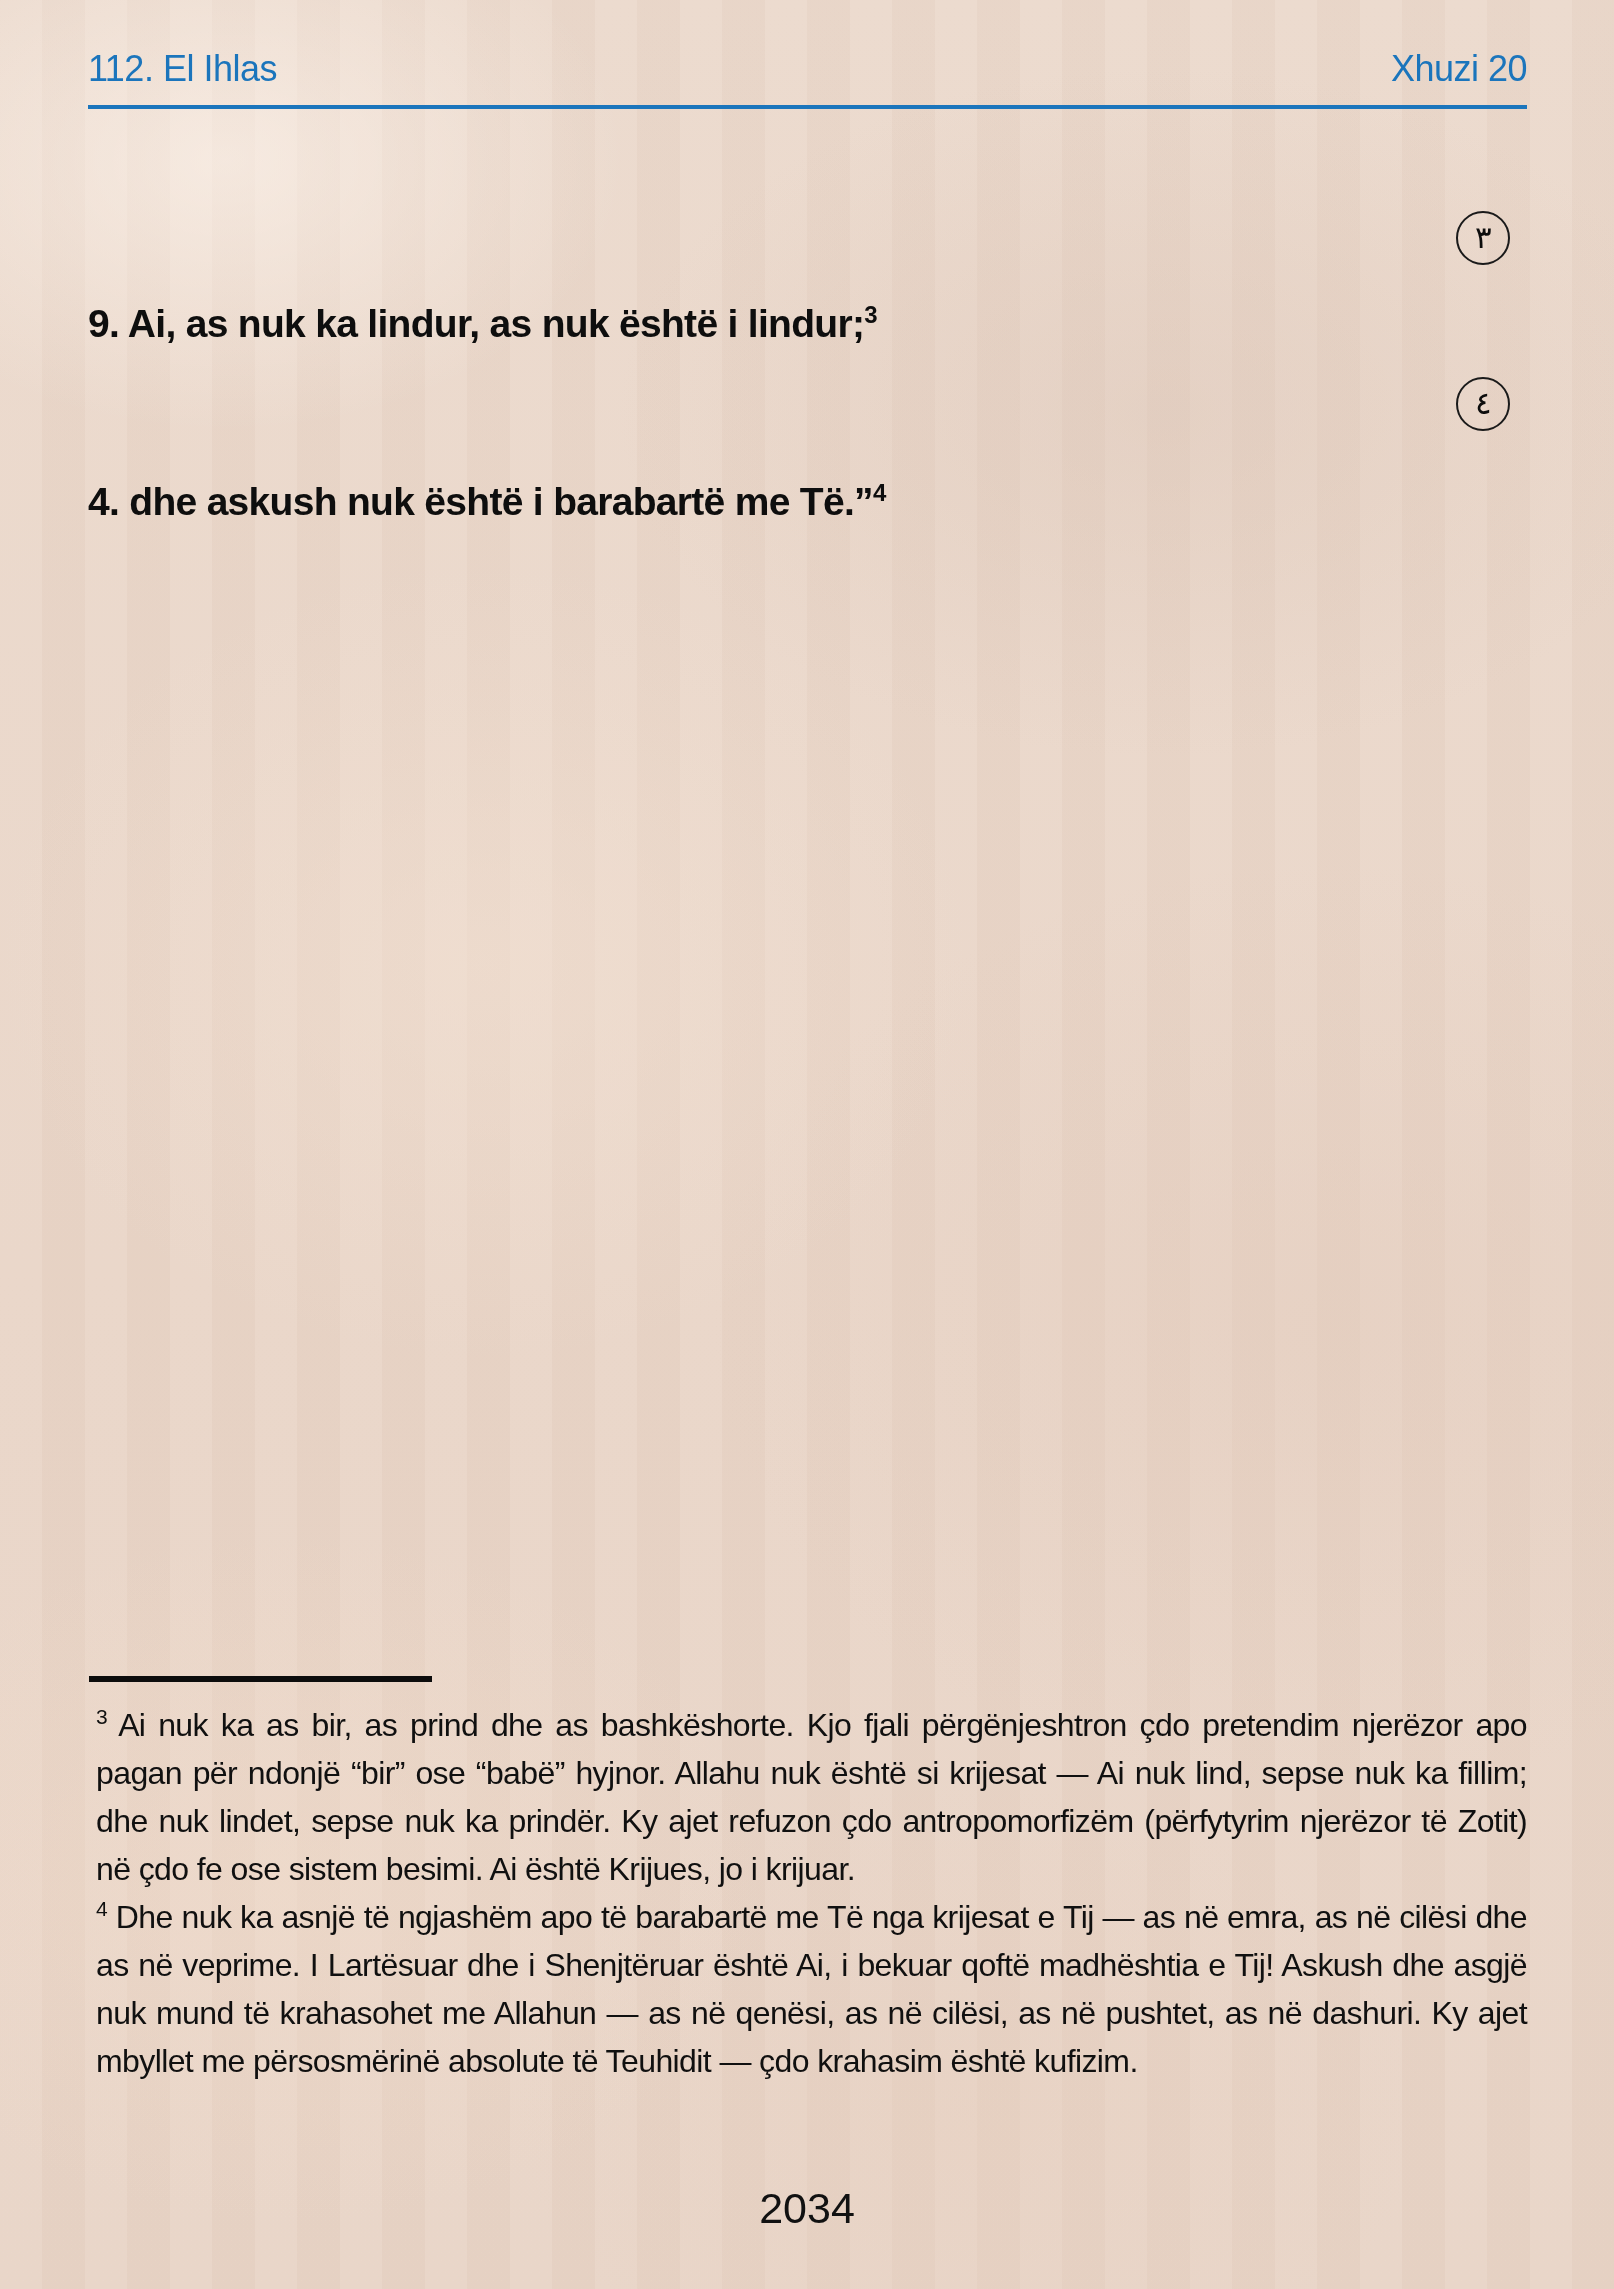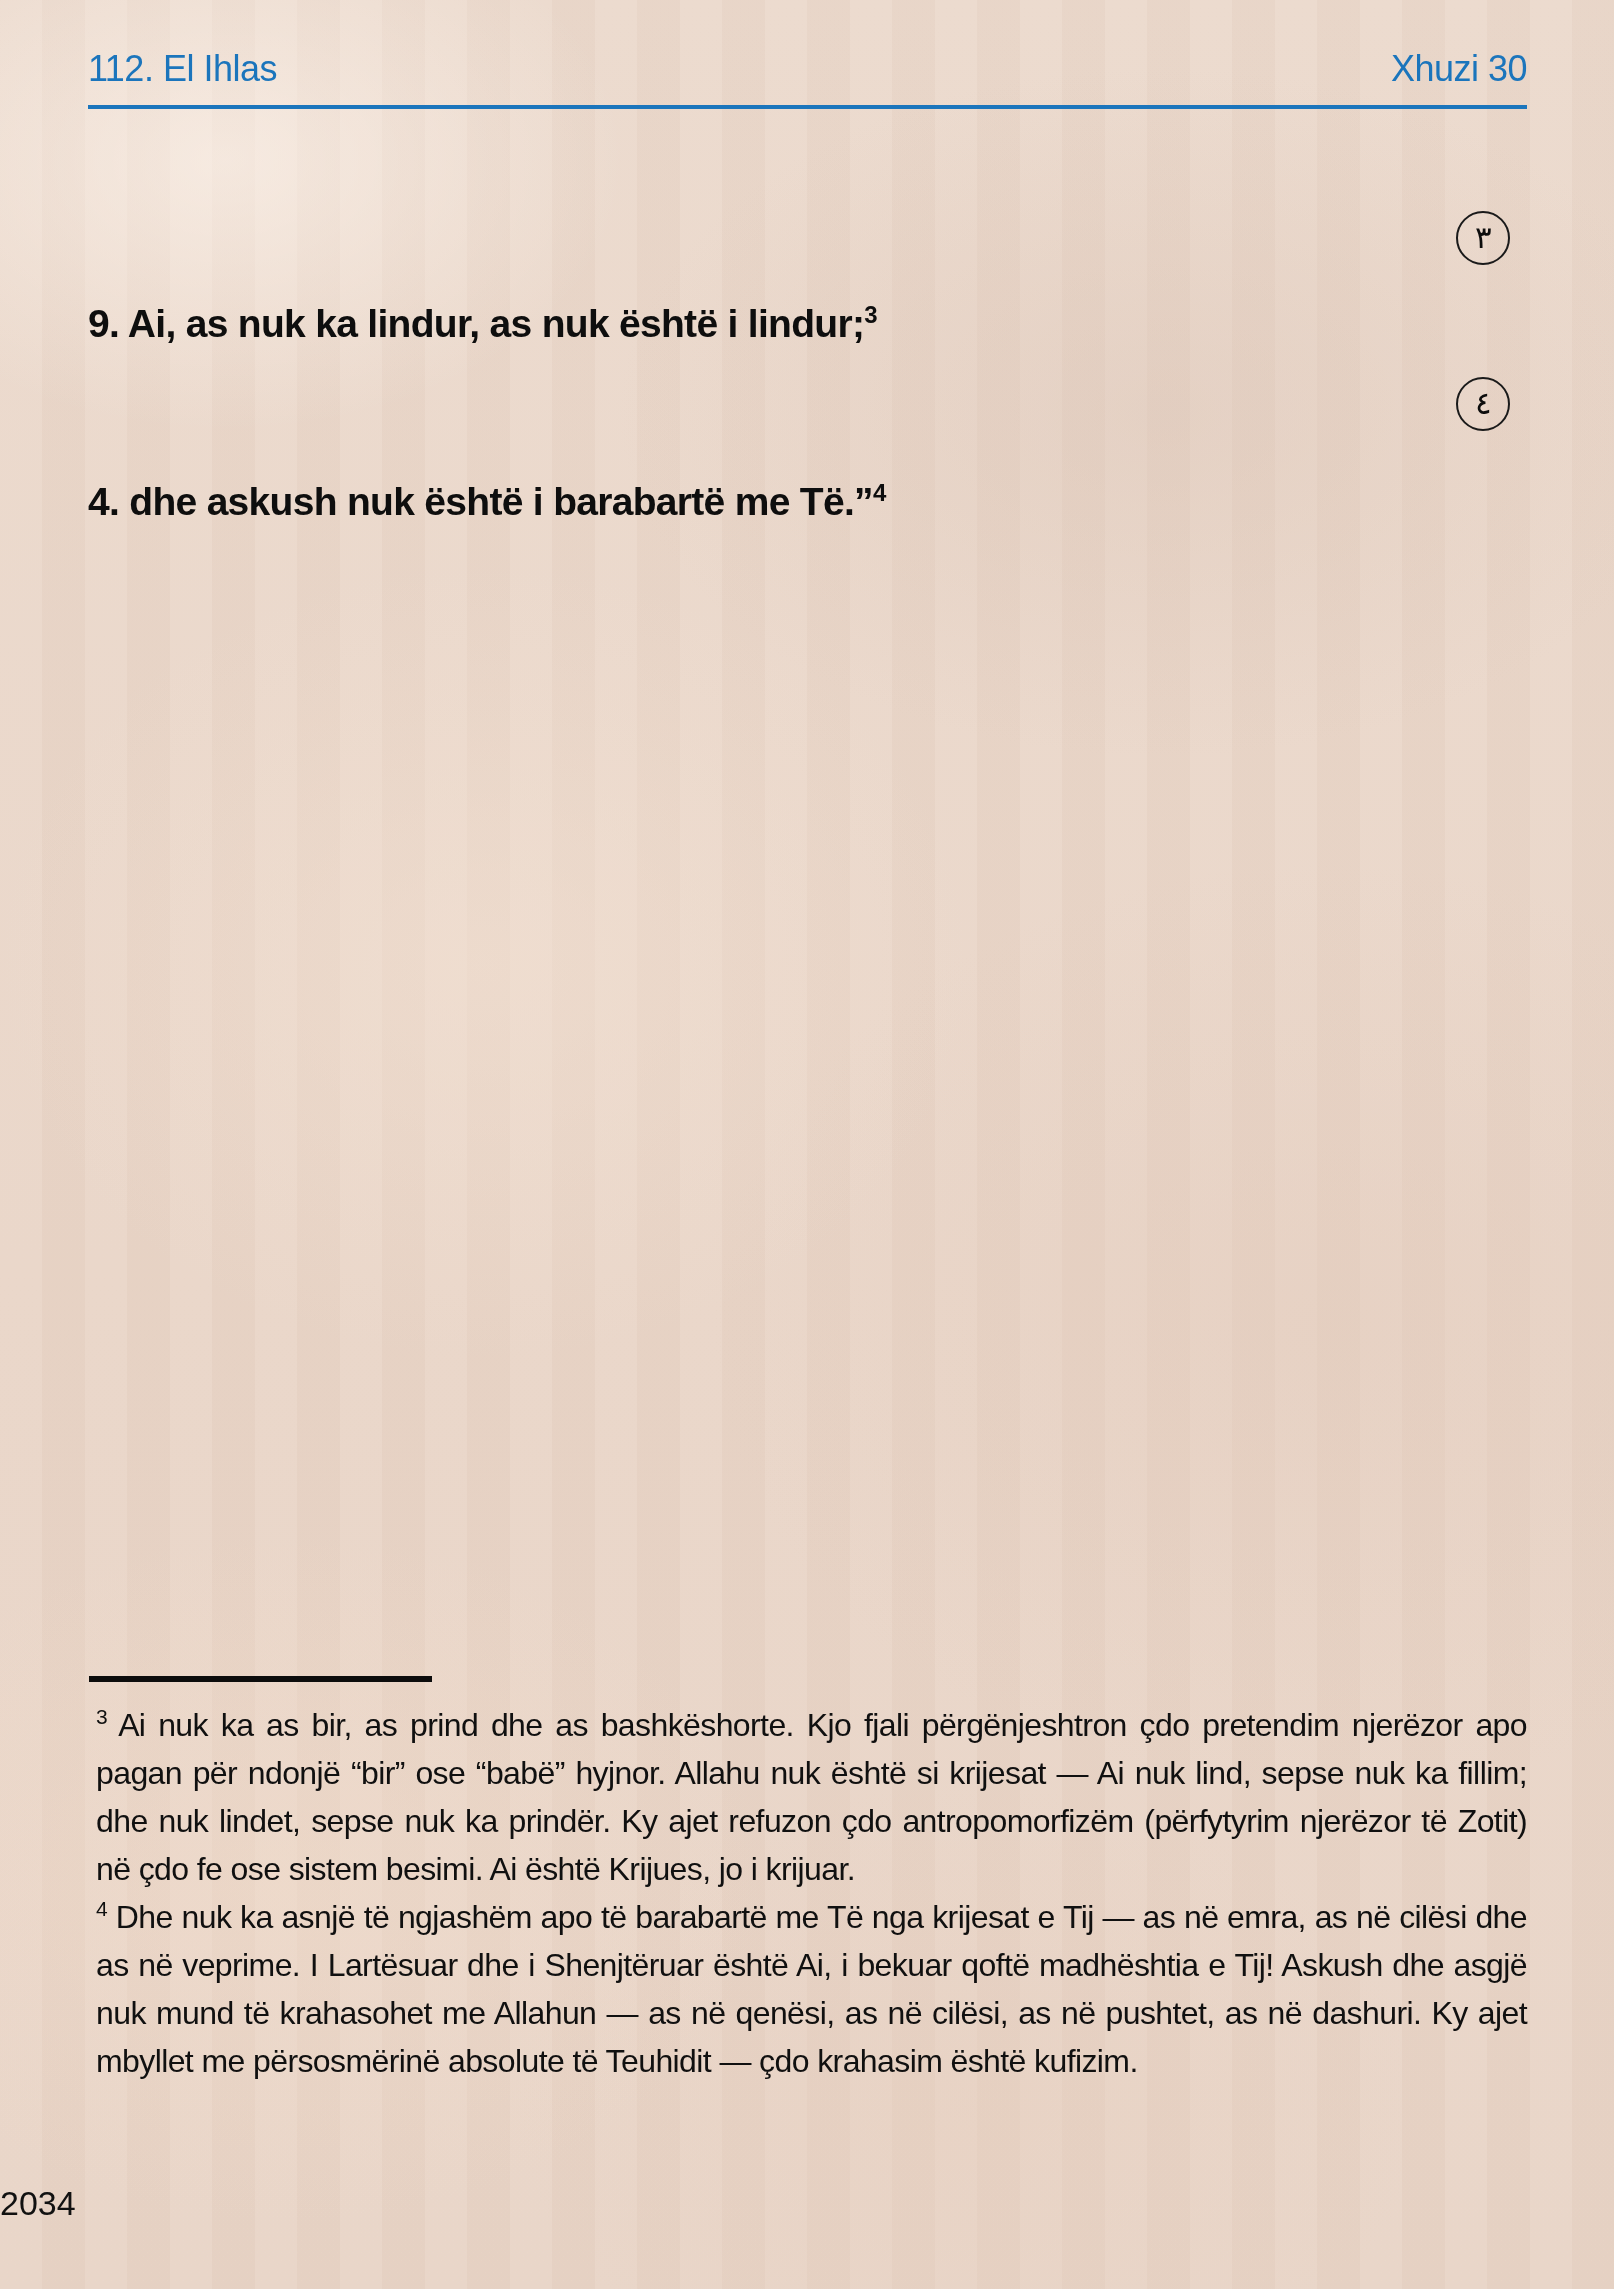--- a/index.html
+++ b/index.html
@@ -113,33 +113,33 @@
   .footnote sup {
     font-size: 21px;
     vertical-align: super;
     line-height: 0;
   }
 
   
   .page-number {
     position: absolute;
     top: 2184px; left: 0; right: 0;
-    text-align: left;
-    font-size: 34px;
+    text-align: center;
+    font-size: 43px;
     color: #111111;
   }
 </style>
 </head>
 <body>
 
 <div class="page">
 
   <div class="header">
     <span class="header-left">112. El Ihlas</span>
-    <span class="header-right">Xhuzi 30</span>
+    <span class="header-right">Xhuzi 20</span>
   </div>
   <div class="header-rule"></div>
 
   <div class="arabic-line arabic-line-1">
     <span class="ayah-marker">
       <span class="ayah-digit">٣</span>
     </span>
   </div>
 
   <p class="translation translation-1">

